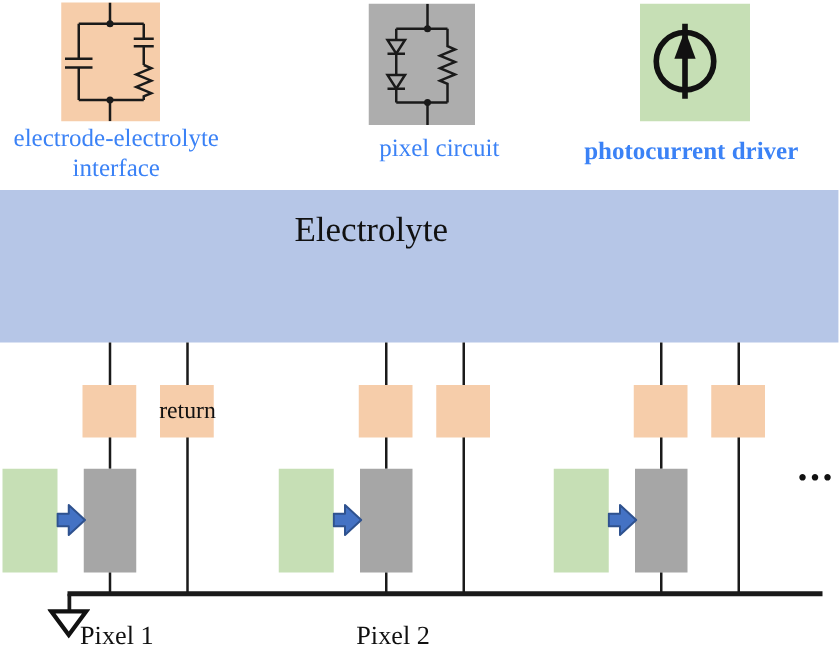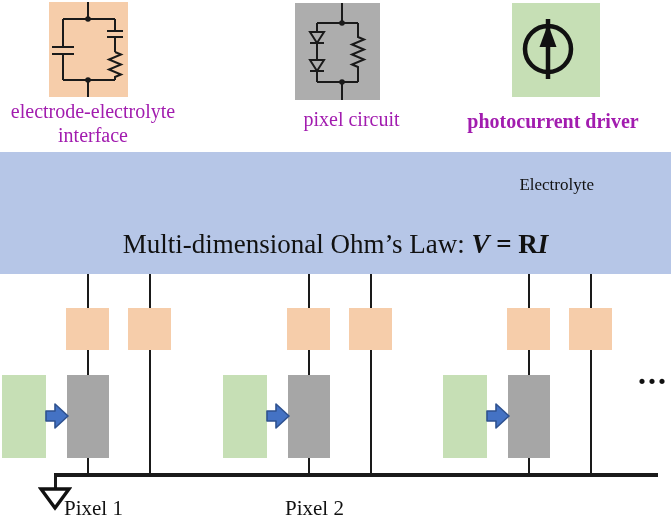--- a/index.html
+++ b/index.html
@@ -7,28 +7,28 @@
     position:relative;width:671px;height:521px;background:#ffffff;
     font-family:"Liberation Serif","DejaVu Serif",serif;color:#111;
     overflow:hidden;
   }
 
   
   .lg-box{position:absolute;}
   .lg1{left:49px;top:2px;width:79px;height:95px;background:#F6CDAA;}
   .lg2{left:295px;top:3px;width:85px;height:97px;background:#ADADAD;}
   .lg3{left:512px;top:3px;width:88px;height:94px;background:#C6DFB5;}
-  .lg-label{position:absolute;font-size:20px;line-height:24px;text-align:center;color:#a21caf;}
+  .lg-label{position:absolute;font-size:20px;line-height:24px;text-align:center;color:#3b82f6;}
   .lb1{left:0px;top:99px;width:186px;}
   .lb2{left:269px;top:107px;width:165px;}
   .lb3{left:443px;top:109px;width:220px;font-weight:bold;}
 
   
   .band{position:absolute;left:0;top:152px;width:671px;height:122px;background:#B6C6E7;}
-  .band-title{position:absolute;left:0;top:172px;width:594px;text-align:right;font-size:17px;line-height:26px;}
+  .band-title{position:absolute;left:0;top:172px;width:594px;text-align:center;font-size:28px;line-height:26px;}
   .band-law{position:absolute;left:0;top:230px;width:671px;text-align:center;font-size:27px;line-height:29px;}
   .bi{font-weight:bold;font-style:italic;}
   .b{font-weight:bold;}
 
   
   .unit{position:absolute;top:274px;width:205px;height:247px;}
   .wire{position:absolute;width:2px;background:#1a1a1a;}
   .active-wire{left:87px;top:0;height:101px;}
   .return-wire{left:149px;top:0;height:201px;}
   .stub{left:87px;top:184px;height:17px;}
@@ -98,27 +98,27 @@
     <svg width="88" height="94" viewBox="0 0 88 94">
       <circle cx="36" cy="46" r="23" stroke="#111" stroke-width="4.5" fill="none"></circle>
       <line x1="36" y1="16" x2="36" y2="76" stroke="#111" stroke-width="4.5"></line>
       <polygon points="36,21 27.5,44 44.5,44" fill="#111"></polygon>
     </svg>
   </div>
   <div class="lg-label lb3">photocurrent driver</div>
 
   <div class="band"></div>
   <div class="band-title">Electrolyte</div>
-  <div class="band-law"><span>Multi-dimensional Ohm’s Law: </span><span class="bi">V</span><span class="b"> = </span><span class="b">R</span><span class="bi">I</span></div>
 
   <div class="unit" style="left:0px">
     <div class="wire active-wire"></div>
     <div class="wire return-wire"></div>
     <div class="sq sq-active"></div>
     <div class="sq sq-return"></div>
+    <div class="elabel elabel-return">return</div>
     <div class="greenbox"></div>
     <div class="graybox"></div>
     <svg class="flow-arrow" width="24" height="30" viewBox="0 0 24 30">
       <polygon points="1,10 10,10 10,3 23,15 10,27 10,20 1,20" fill="#4472C4" stroke="#2F528F" stroke-width="1.6" stroke-linejoin="round"></polygon>
     </svg>
     <div class="wire stub"></div>
     <div class="plabel">Pixel 1</div>
   </div>
 
   <div class="unit" style="left:221px">

